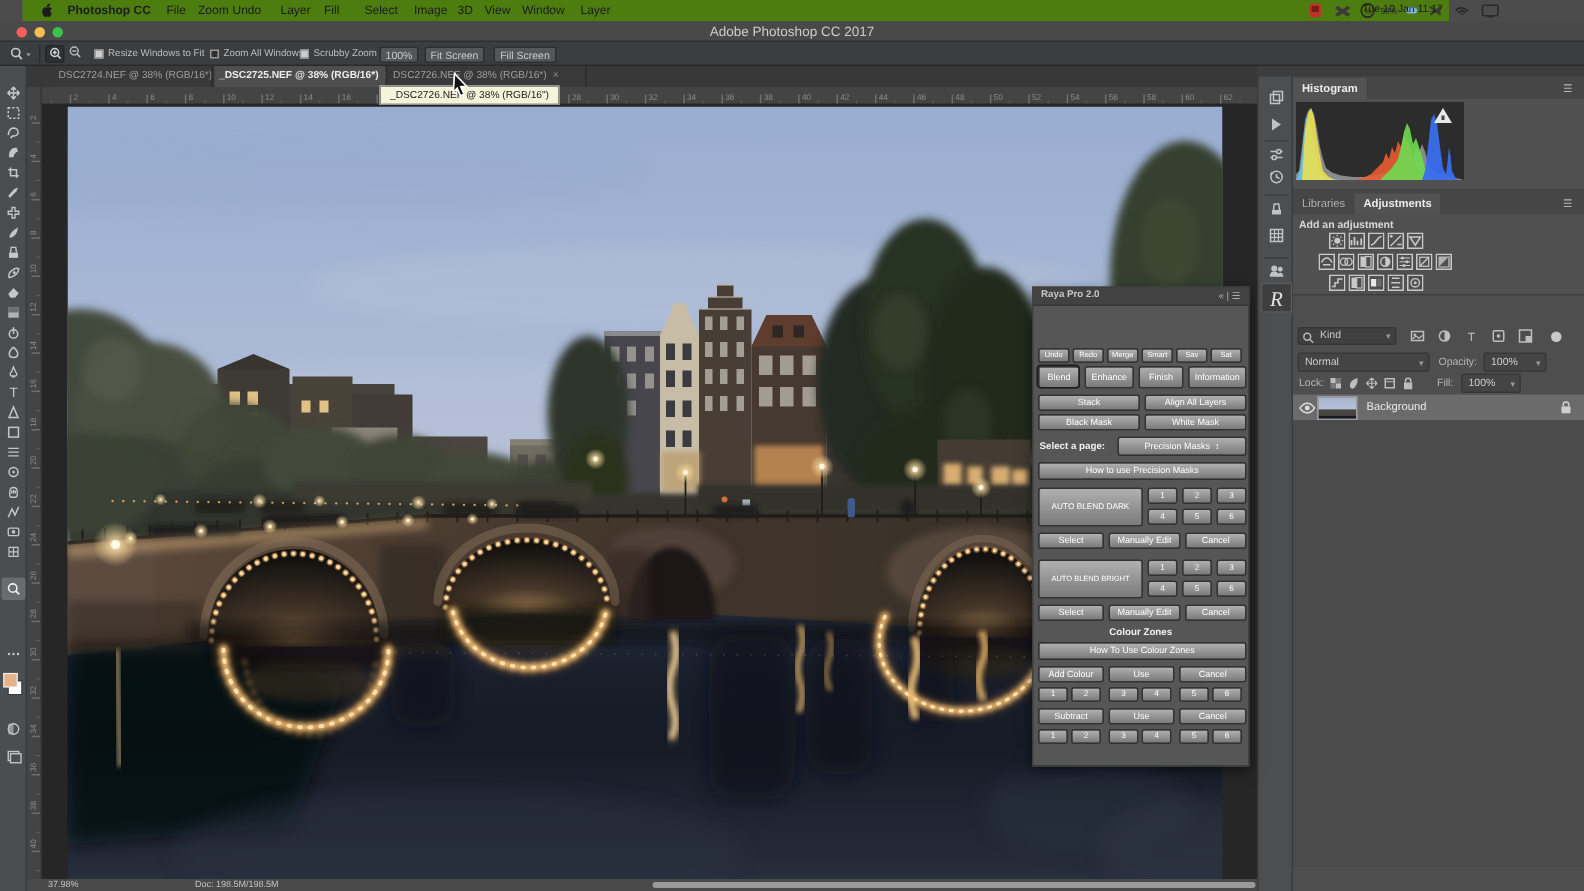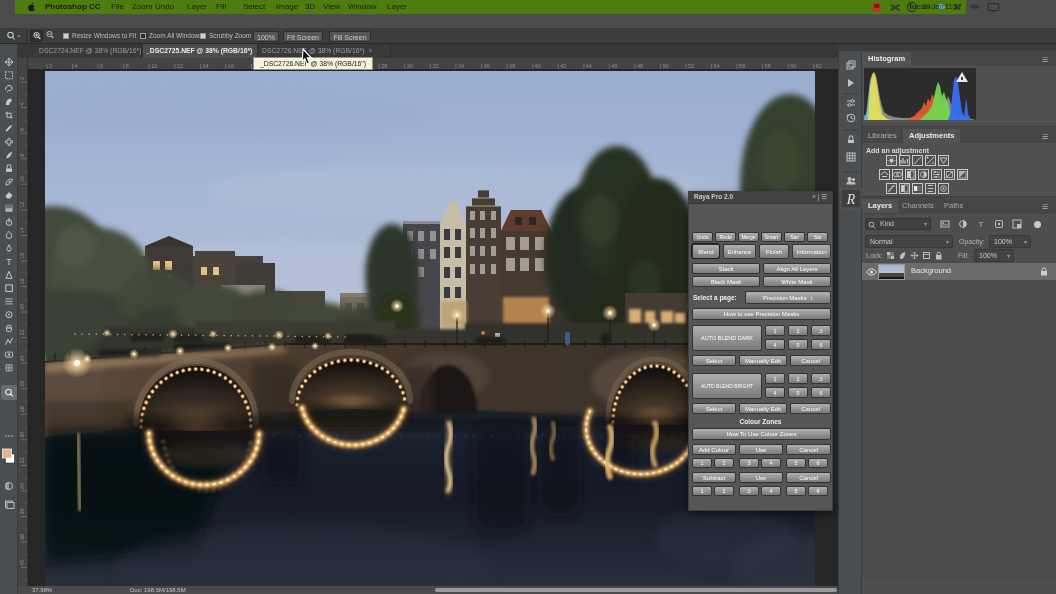--- a/index.html
+++ b/index.html
@@ -78,20 +78,26 @@
         <circle cx="41" cy="5" r="4.5" fill="none" stroke="#2a2a2a" stroke-width="1.2"></circle>
         <text x="41" y="7.2" text-anchor="middle" font-size="5.5" fill="#2a2a2a" font-family="Liberation Sans">%</text>
         <text x="50" y="7.5" font-size="6" fill="#2a2a2a" font-family="Liberation Sans">98%</text>
         <path d="M70 7 Q68 7 68 5.2 Q68 3.6 69.6 3.5 Q70 1.8 72 1.8 Q73.8 1.8 74.2 3.4 Q76 3.5 76 5.2 Q76 7 74 7 Z" fill="#7ab3e0"></path>
         <path d="M86 2 L89 4.3 L92 2 L93.2 3.2 L90.5 5.2 L93.2 7.2 L92 8.4 L89 6.2 L86 8.4 L84.8 7.2 L87.5 5.2 L84.8 3.2 Z" fill="#3a3a3a"></path>
         <path d="M103 7.5 Q106 3 112 7.5 M104.8 8.6 Q107 5.8 110.2 8.6 M106.7 9.6 Q107.5 8.7 108.3 9.6" transform="translate(0 -2)" stroke="#2a2a2a" stroke-width="1.1" fill="none"></path>
         <rect x="122" y="1.5" width="11" height="7" rx="1" fill="none" stroke="#2a2a2a" stroke-width="1.1"></rect>
         <rect x="125.5" y="8.5" width="4" height="1.2" fill="#2a2a2a"></rect>
       </svg>
       <span id="clock">Tue 10 Jan  11:17</span>
+  </div>
+  <div class="abs" id="titlebar">
+    <div class="tl" style="left:11px;background:#f3605a;"></div>
+    <div class="tl" style="left:23px;background:#f6bd4f;"></div>
+    <div class="tl" style="left:35px;background:#3ac24b;"></div>
+    <div id="titletext">Adobe Photoshop CC 2017</div>
   </div>
   <div class="abs" id="optbar">
       <svg style="position:absolute;left:5px;top:3px;" width="18" height="11" viewBox="0 0 18 11">
         <circle cx="5.5" cy="4" r="2.7" fill="none" stroke="#c9c9c9" stroke-width="1.1"></circle>
         <line x1="7.5" y1="6" x2="9.5" y2="8.5" stroke="#c9c9c9" stroke-width="1.2"></line>
         <path d="M12.5 4.5 l3 0 l-1.5 2.2 z" fill="#9a9a9a"></path>
       </svg>
       <div style="position:absolute;left:26px;top:2px;width:1px;height:12px;background:#2e2e2e;"></div>
       <div style="position:absolute;left:30px;top:2px;width:13px;height:12px;background:#2f3132;border:1px solid #272727;border-radius:2px;"><svg width="11" height="10" viewBox="0 0 11 10" style="margin:0 0 0 1px;">
           <circle cx="4.5" cy="4" r="2.6" fill="none" stroke="#d5d5d5" stroke-width="1"></circle>
@@ -898,26 +904,20 @@
           <rect x="0.5" y="0.5" width="10" height="10" fill="none" stroke="#c9c9c9" stroke-width="1"></rect>
           <path d="M3 2.5 L8 2.5 M2.5 5.5 L8.5 5.5 M3 8.5 L8 8.5" stroke="#c9c9c9" stroke-width="1"></path>
         </svg>
         <svg width="11" height="11" viewBox="0 0 11 11" style="position:absolute;left:76px;top:56px;">
           <rect x="0.5" y="0.5" width="10" height="10" fill="none" stroke="#c9c9c9" stroke-width="1"></rect>
           <circle cx="5.5" cy="5.5" r="2.8" fill="none" stroke="#c9c9c9" stroke-width="0.9"></circle>
           <circle cx="5.5" cy="5.5" r="1" fill="#c9c9c9"></circle>
         </svg>
       </div>
       <div style="position:absolute;left:0;top:152px;width:194px;height:398px;background:#4e4e4e;border-top:1px solid #3e3e3e;">
-        <div class="phead" style="top:0;height:17px;background:#464646;">
-          <div class="ptab2 active" style="left:0px;top:2px;">Layers</div>
-          <div class="ptab2" style="left:34px;top:2px;color:#aaaaaa;">Channels</div>
-          <div class="ptab2" style="left:76px;top:2px;color:#aaaaaa;">Paths</div>
-          <span class="pmenu" style="top:6px;">☰</span>
-        </div>
         <div style="position:absolute;left:3px;top:21px;width:66px;height:12px;background:#404040;border:1px solid #363636;border-radius:2px;">
           <svg width="9" height="9" viewBox="0 0 9 9" style="position:absolute;left:2px;top:1.5px;">
             <circle cx="3.5" cy="3.5" r="2.3" fill="none" stroke="#b8b8b8" stroke-width="1"></circle>
             <line x1="5.3" y1="5.3" x2="7.5" y2="7.5" stroke="#b8b8b8" stroke-width="1"></line>
           </svg>
           <span style="position:absolute;left:14px;top:1px;font-size:7px;color:#c8c8c8;">Kind</span>
           <span style="position:absolute;right:3px;top:1px;font-size:6px;color:#999;">▾</span>
         </div>
         <svg width="10" height="10" viewBox="0 0 10 10" style="position:absolute;left:78px;top:22px;">
           <rect x="1" y="2" width="8" height="6" fill="none" stroke="#bdbdbd" stroke-width="1"></rect>

